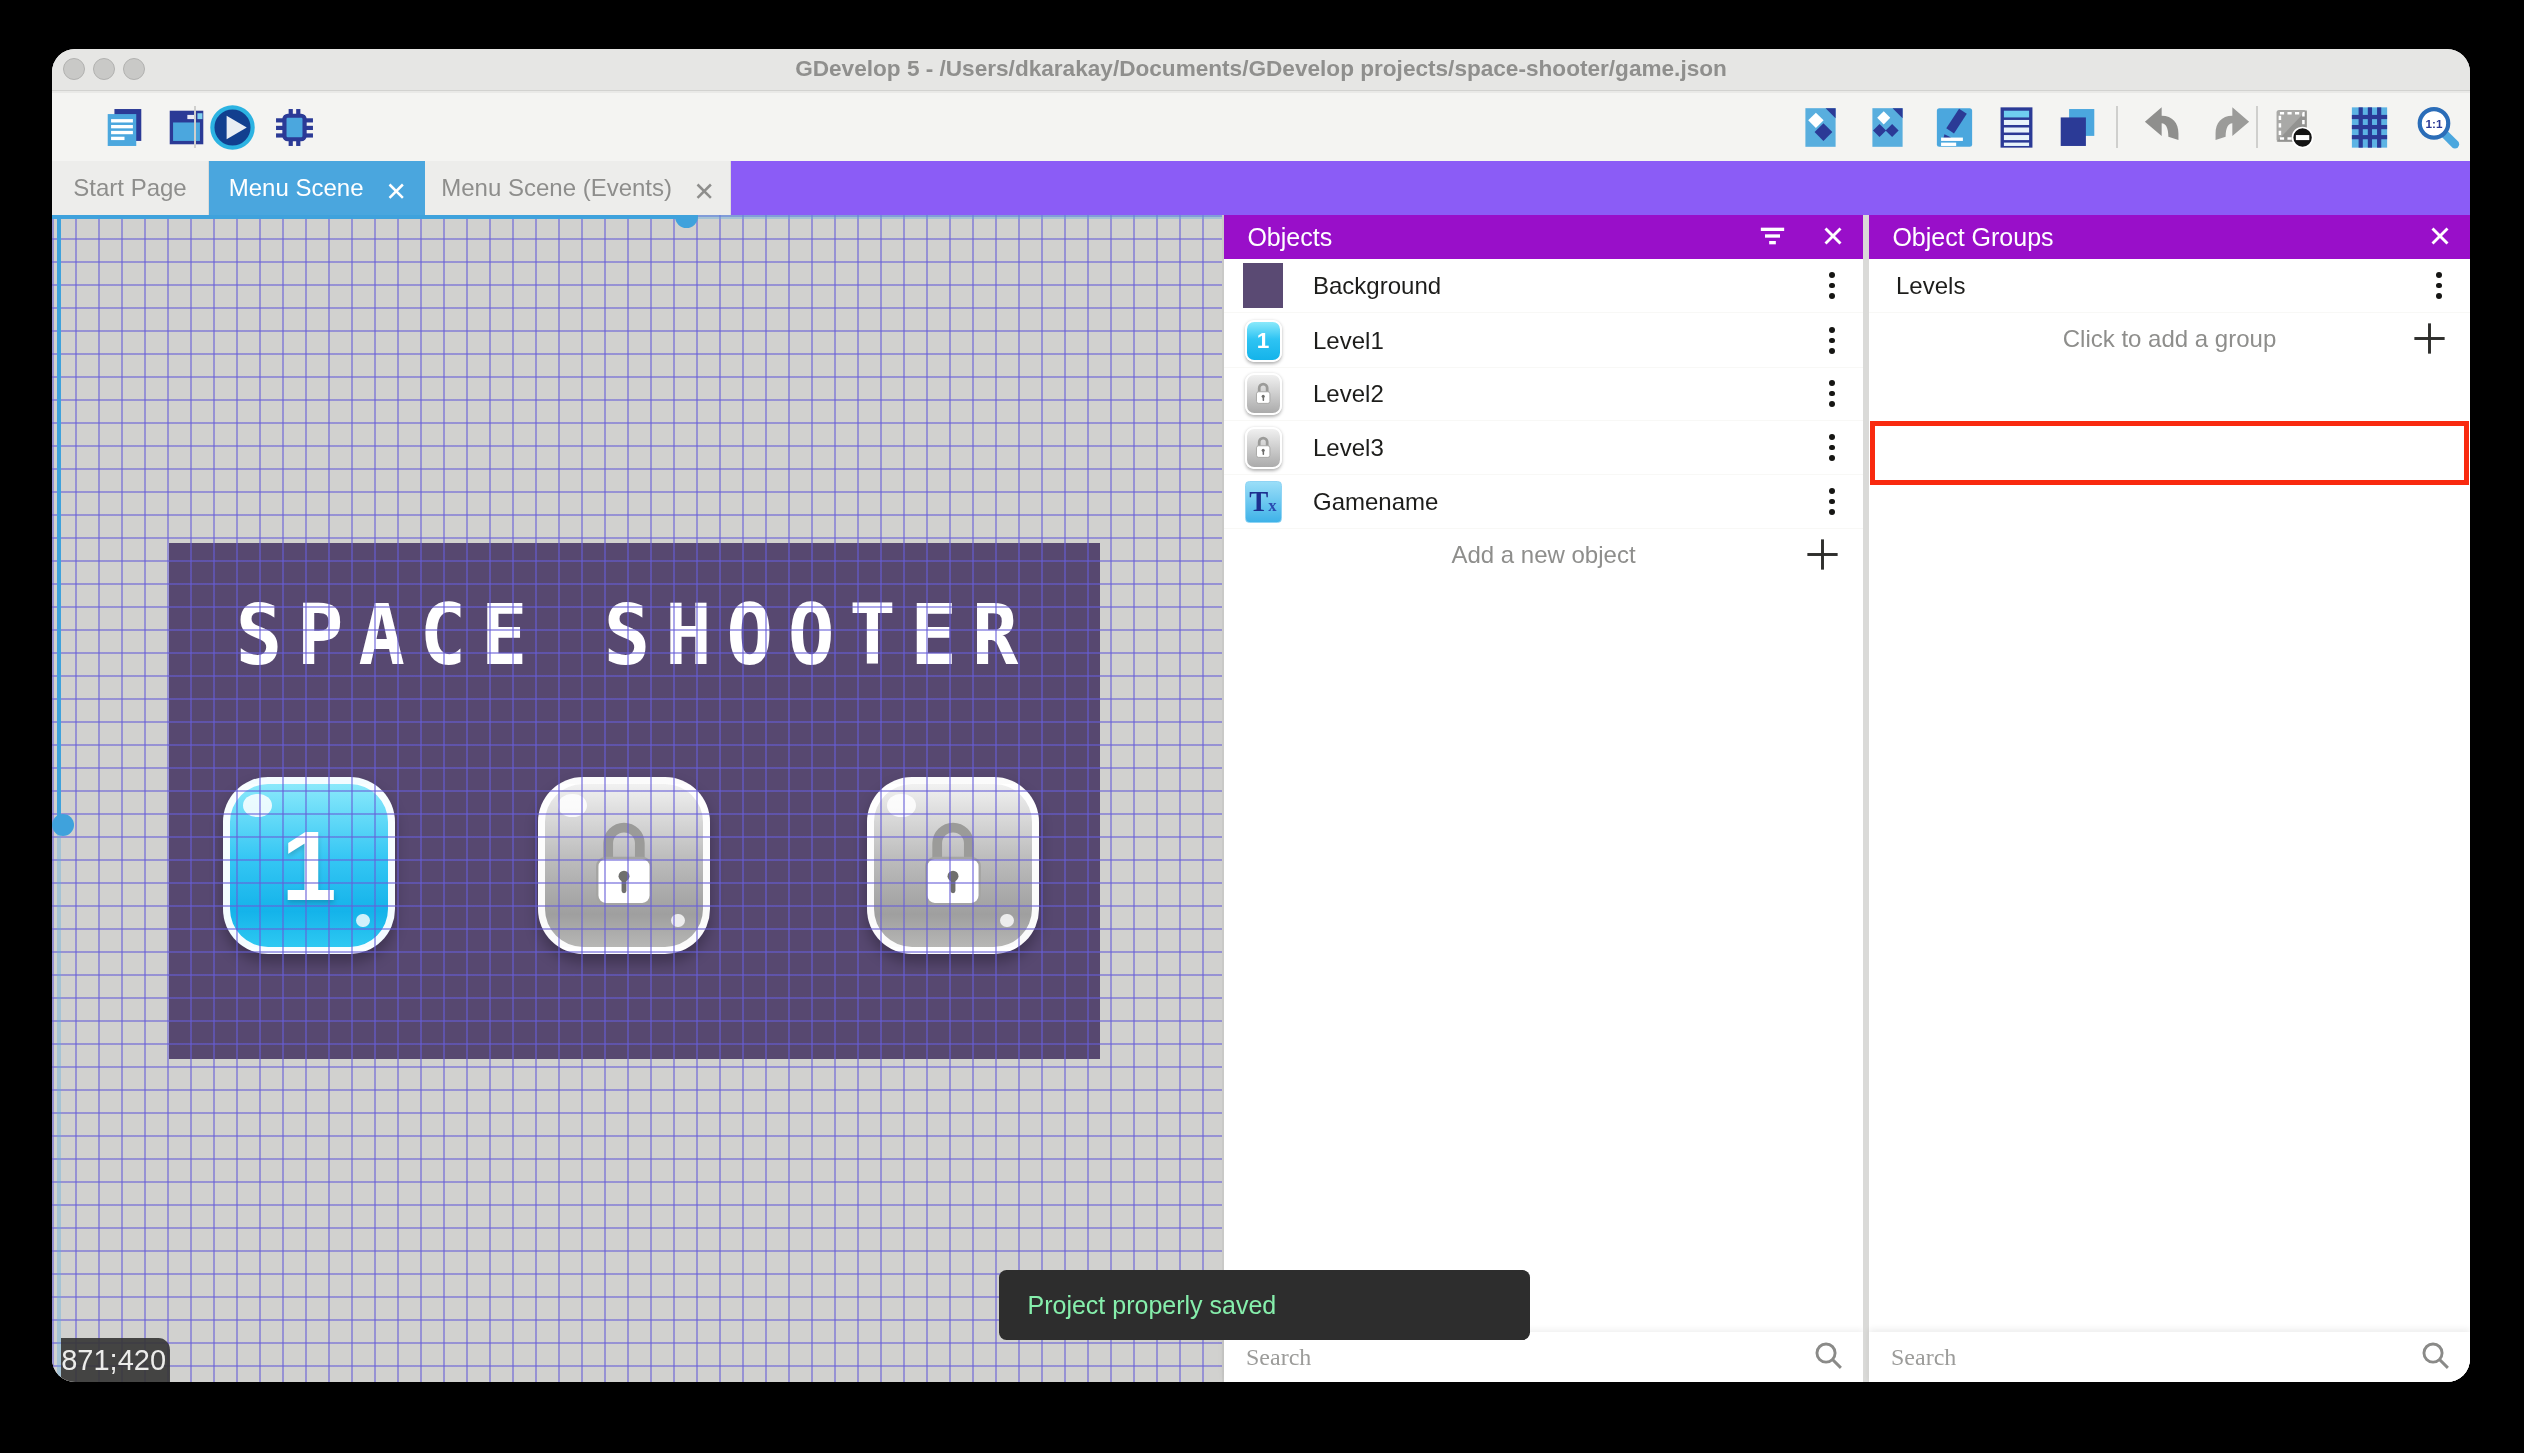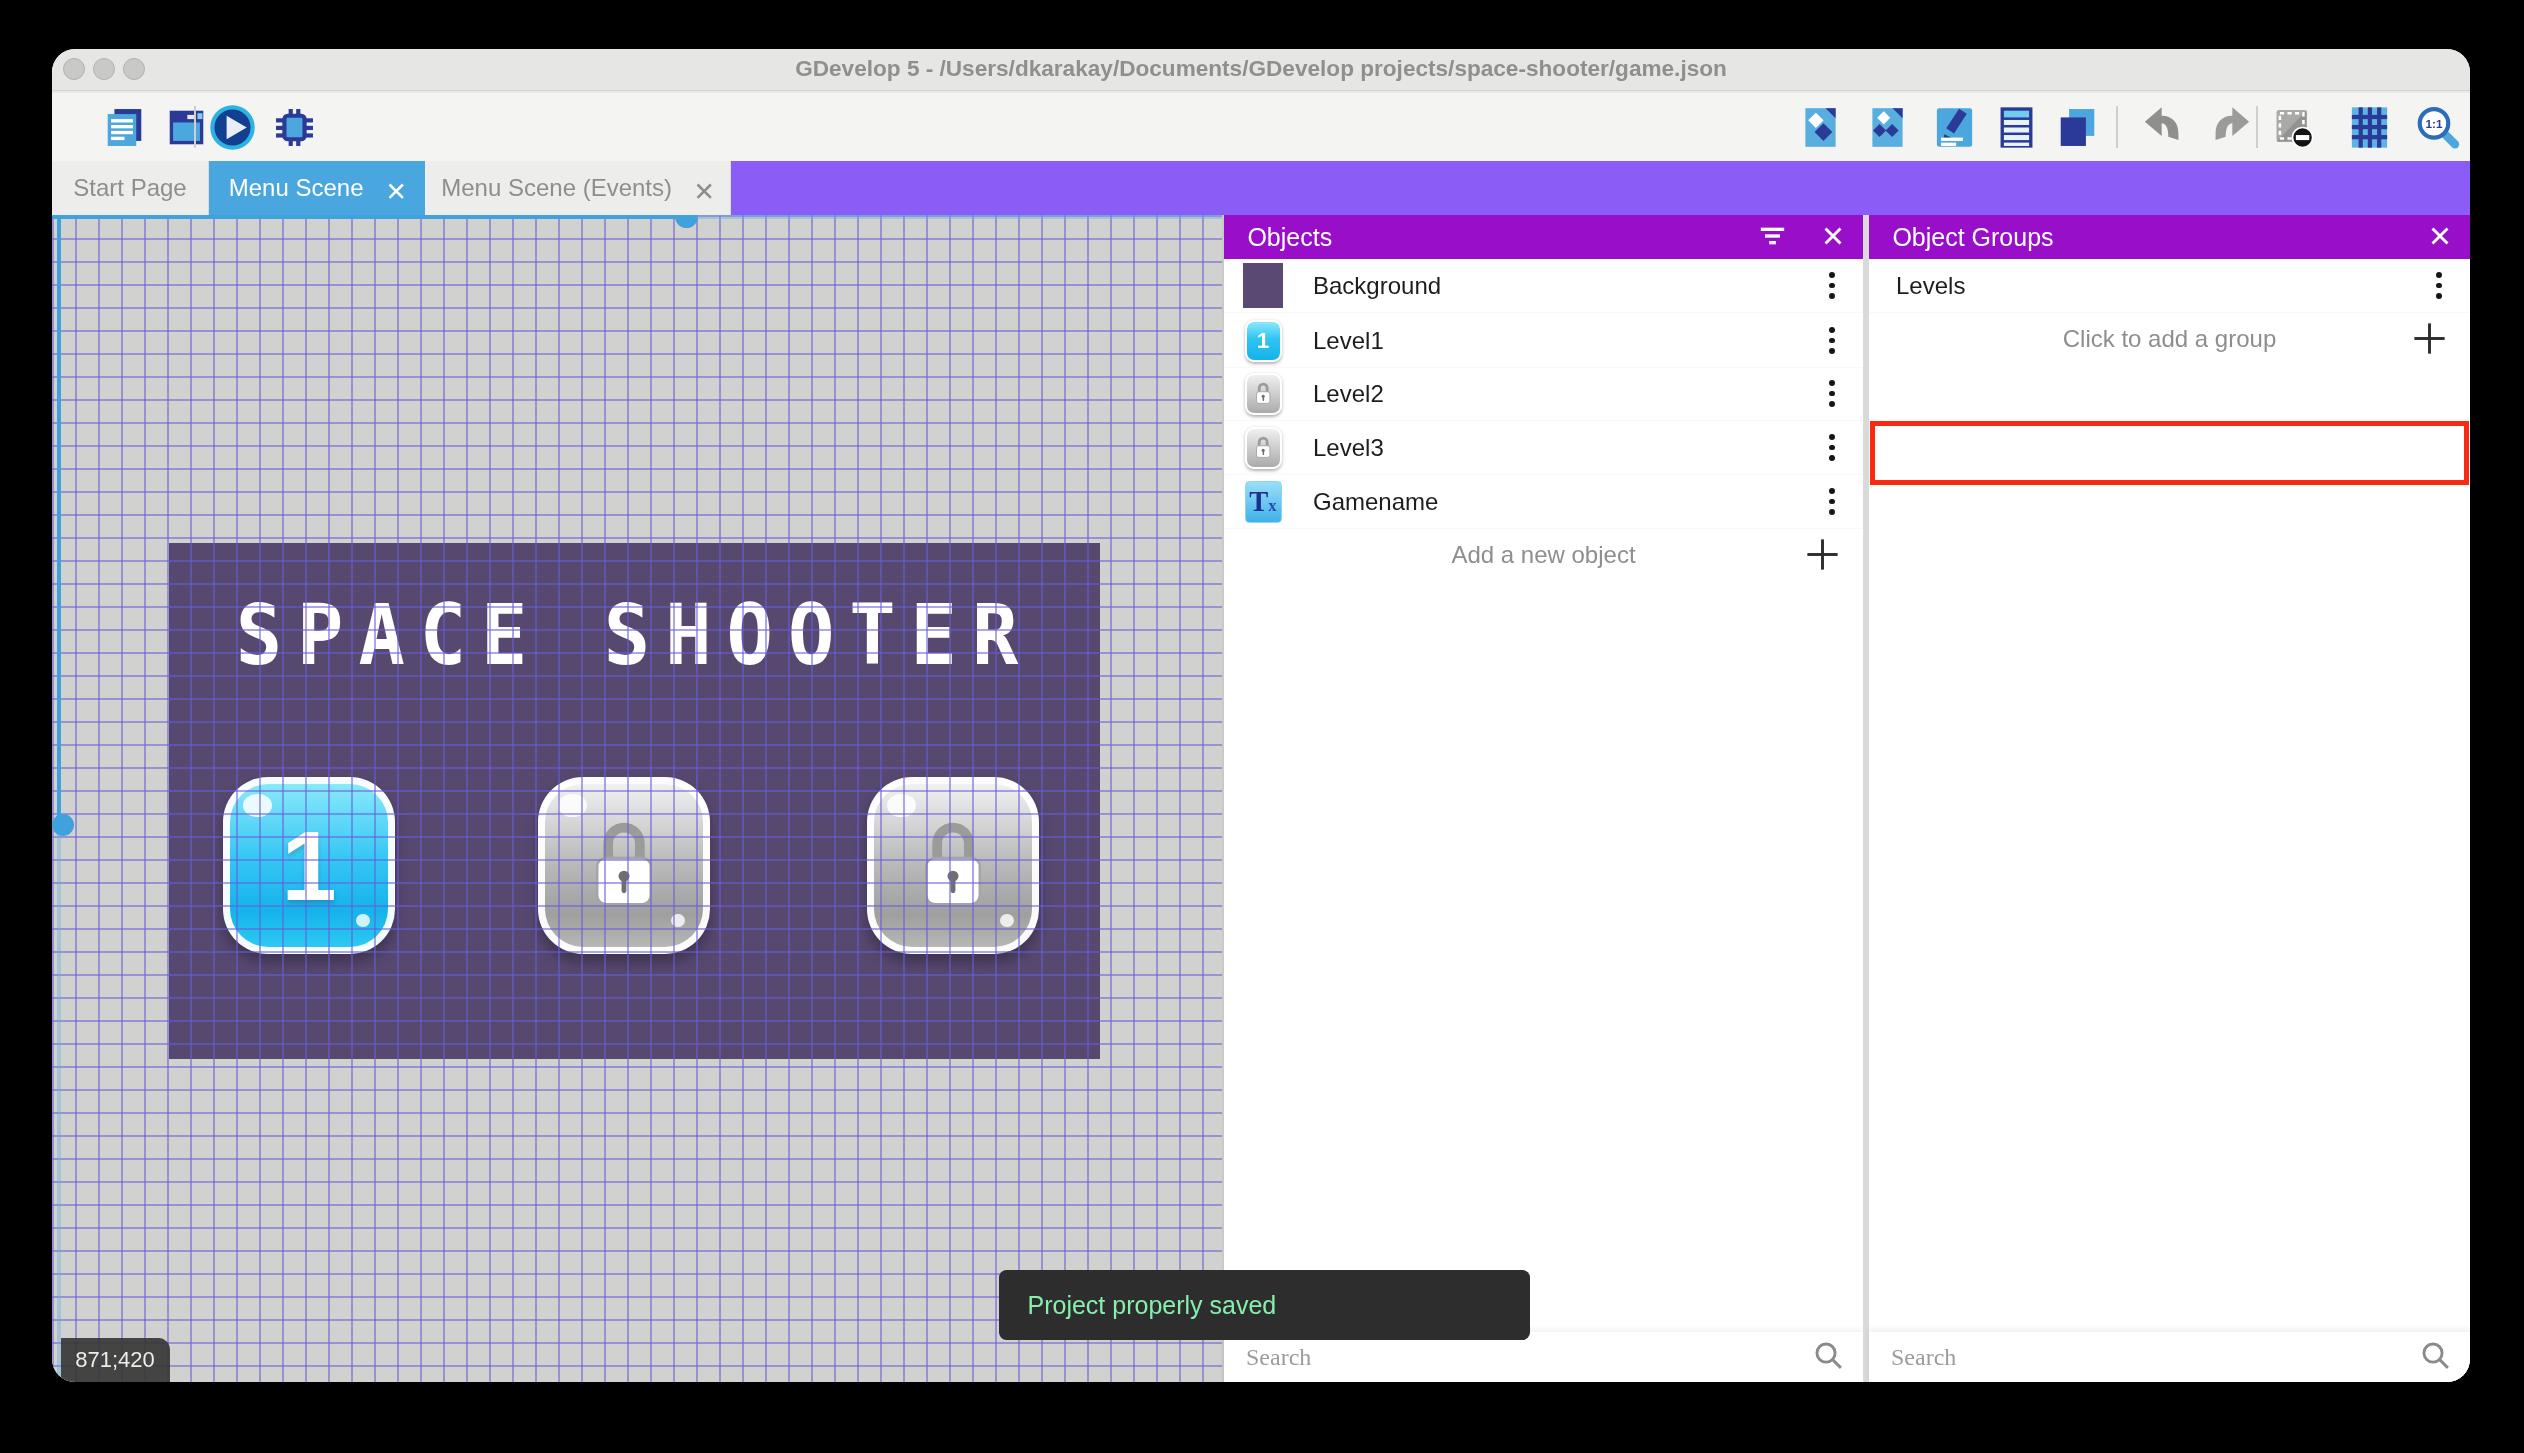--- a/index.html
+++ b/index.html
@@ -59,22 +59,22 @@
   
   .h-track { position:absolute; left:0; top:0; width:1170px; height:4.2px; background:rgba(94,173,224,0.38); z-index:6; }
   .h-fill  { position:absolute; left:0; top:0; width:628px; height:4.2px; background:#3fa2dc; z-index:6; }
   .h-thumb { position:absolute; left:623px; top:0; width:23.4px; height:12.6px;
     background:#3fa2dc; border-radius:0 0 11.7px 11.7px; z-index:6; }
   .v-track { position:absolute; left:5px; top:0; width:4.2px; height:1167px; background:rgba(94,173,224,0.38); z-index:6; }
   .v-fill  { position:absolute; left:5px; top:0; width:4.2px; height:611px; background:#3fa2dc; z-index:6; }
   .v-thumb { position:absolute; left:0px; top:599px; width:22px; height:22px;
     background:#3fa2dc; border-radius:50%; z-index:6; }
   .coord-badge { position:absolute; left:9.2px; top:1123px; width:109px; height:44px;
-    background:rgba(55,55,55,0.92); color:#ececea; font-size:22px; line-height:44px;
-    padding-left:14px; border-radius:0 11.7px 0 0; z-index:7; }
+    background:rgba(55,55,55,0.92); color:#ececea; font-size:29px; line-height:44px;
+    padding-left:0; border-radius:0 11.7px 0 0; z-index:7; }
   
   .panel { position:absolute; top:166px; height:1167px; background:#ffffff; }
   .p-objects { left:1172px; width:639px; }
   .p-groups  { left:1817px; width:601px; }
   .divider-a { position:absolute; left:1170px; top:166px; width:1.7px; height:1167px; background:#c9c9c7; }
   .divider-b { position:absolute; left:1811px; top:166px; width:5.9px; height:1167px; background:#dadad8; }
   .panel-header { position:absolute; left:0; top:0; width:100%; height:44px; background:#990fc9;
     display:flex; align-items:center; color:#fff; font-size:25px; font-weight:500; padding-left:23.4px; }
   .ph-actions { position:absolute; right:20px; top:0; height:44px; display:flex; align-items:center; gap:37px; }
   .row { position:absolute; left:0; width:100%; height:54px; display:flex; align-items:center;

